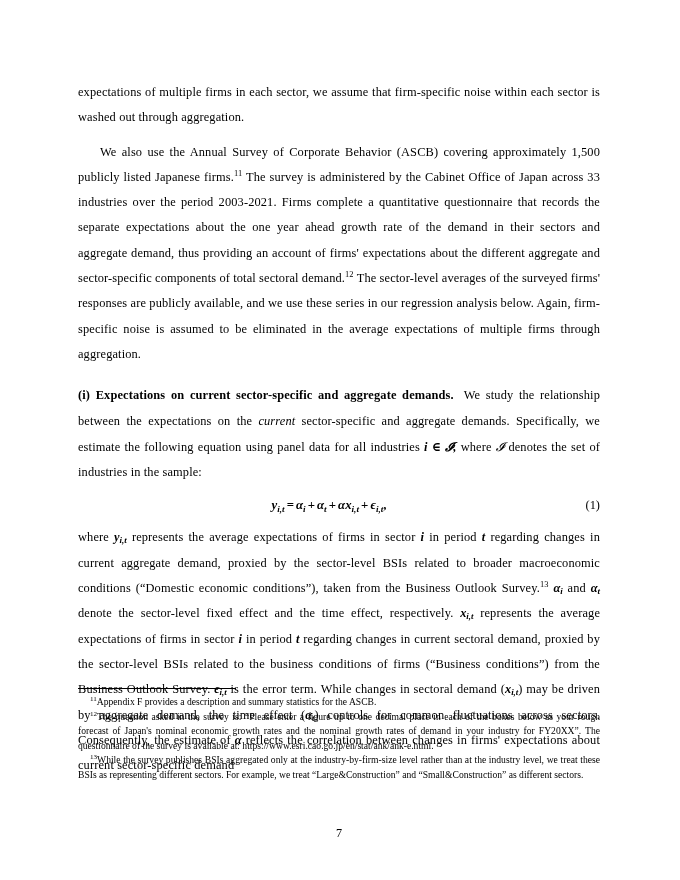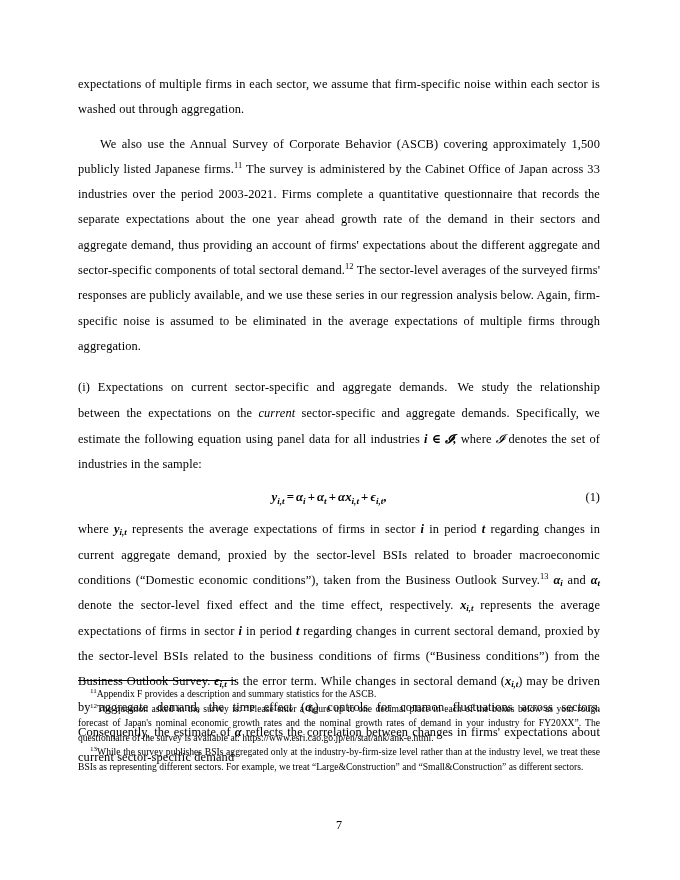--- a/index.html
+++ b/index.html
@@ -11,21 +11,21 @@
     width: 680px;
     height: 880px;
     font-family: "Liberation Serif", "DejaVu Serif", serif;
     color: #000000;
     position: relative;
     overflow: hidden;
   }
   .page {
     position: absolute;
     left: 78px;
-    top: 0;
+    top: 8px;
     width: 522px;
     height: 720px;
   }
   .body-block {
     position: absolute;
     top: 72px;
     left: 0;
     width: 522px;
   }
   p.para {
@@ -37,21 +37,21 @@
     hyphens: manual;
     letter-spacing: 0.01em;
   }
   p.indent {
     text-indent: 22px;
   }
   .spacer-sm { height: 9px; }
   .spacer-md { height: 16px; }
   .spacer-eq { height: 7px; }
 
-  .heading-run { font-weight: normal; }
+  .heading-run { font-weight: bold; }
   .gap-after-heading { display: inline-block; width: 10px; }
 
   em.it { font-style: italic; margin-top: 44px; }
 
   
   .math {
     font-family: "Liberation Serif", "DejaVu Serif", serif;
     font-style: italic;
     letter-spacing: 0;
     font-weight: bold;

